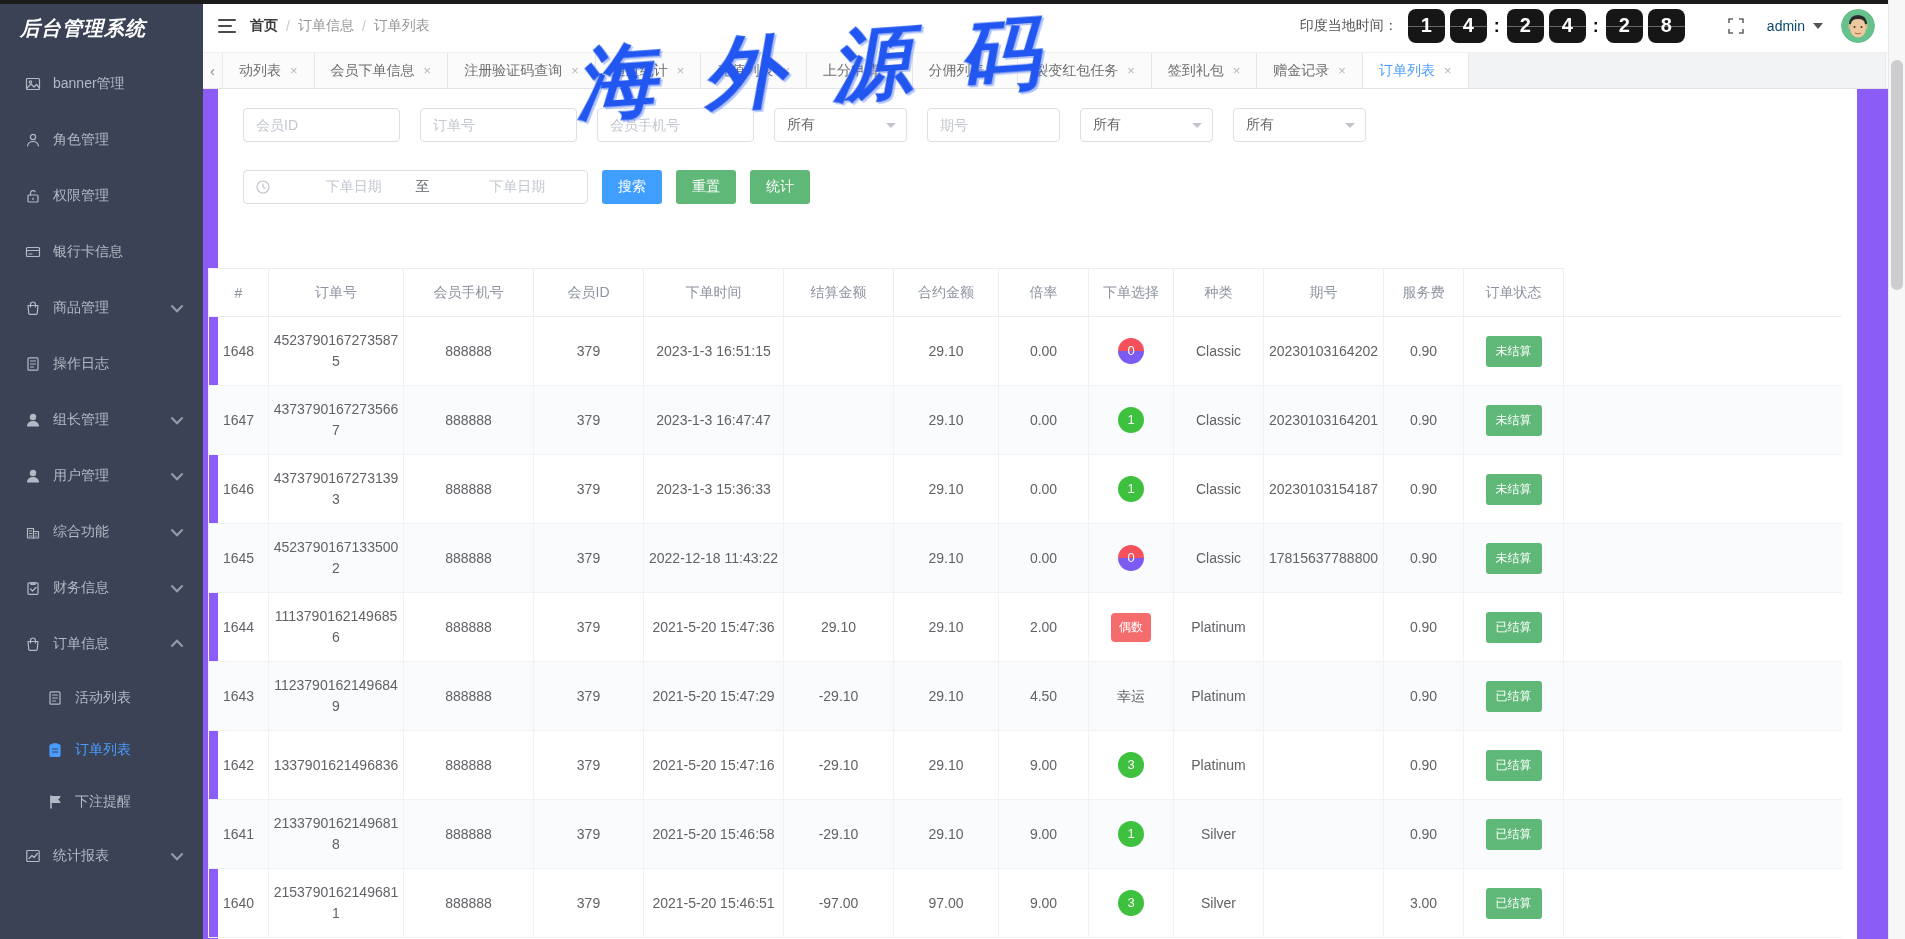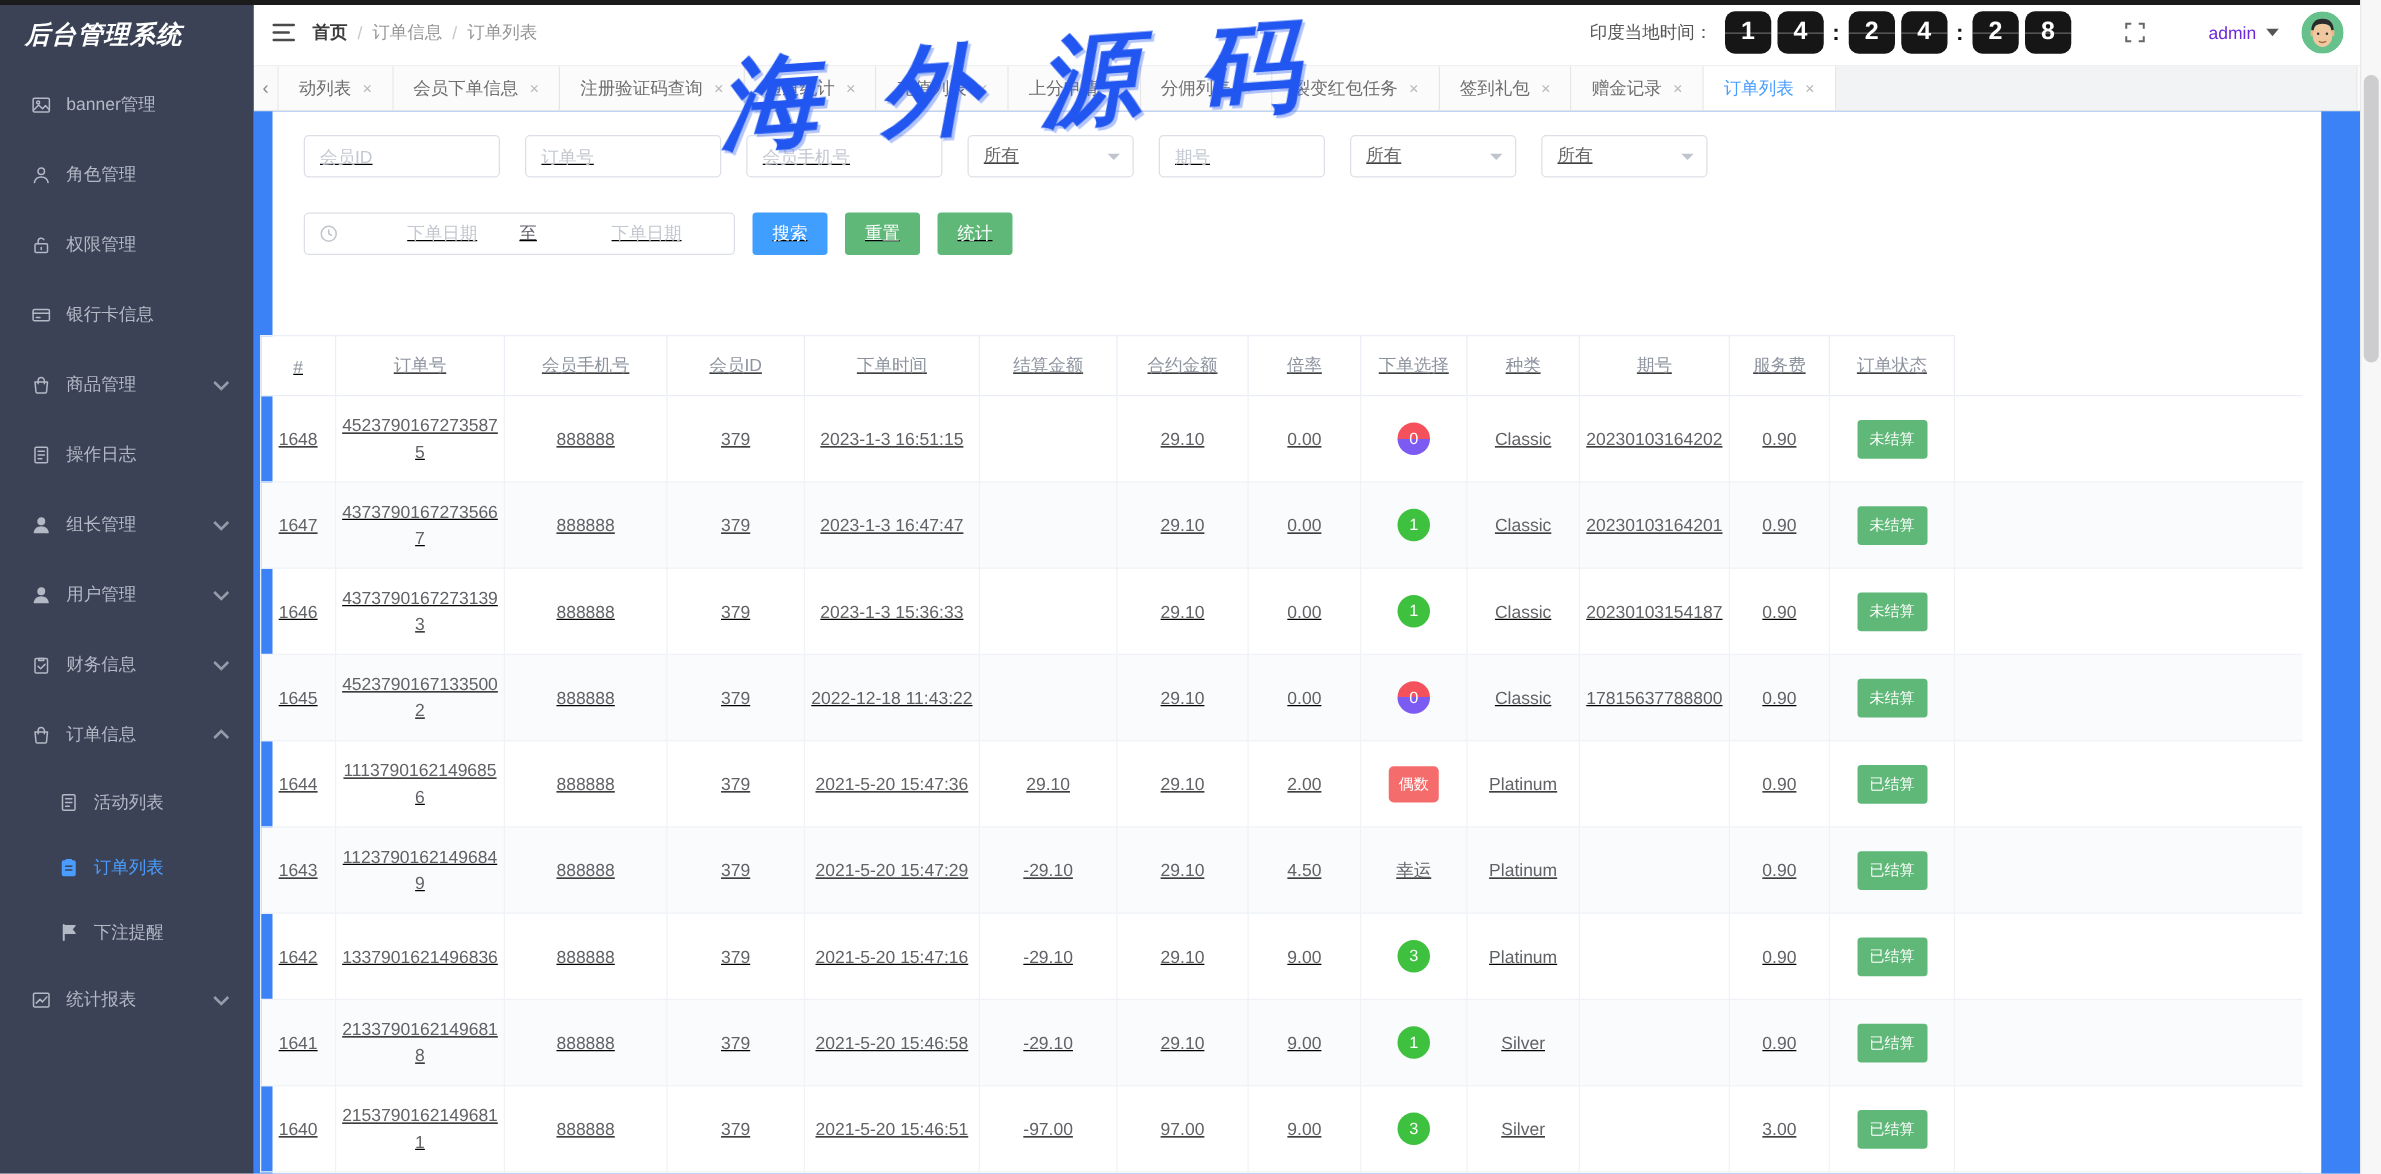--- a/index.html
+++ b/index.html
@@ -28,35 +28,35 @@
   .breadcrumb .bc-home { color:#3c3c3c; font-weight:bold; }
   .breadcrumb .sep { color:#c8c8c8; }
   .topbar-right { margin-left:auto; display:flex; align-items:center; }
   .time-label { font-size:14px; color:#555; margin-right:10px; }
   .clock { display:flex; align-items:center; gap:5px; }
   .digit { width:37px; height:34px; background:#161616; border-radius:8px; color:#fff; font-size:20px; font-weight:bold; text-align:center; line-height:32px; position:relative; overflow:hidden; }
   .digit::after { content:""; position:absolute; left:0; right:0; top:50%; height:1px; background:rgba(255,255,255,.35); }
   .colon { color:#111; font-weight:bold; font-size:18px; margin:0 2px; }
   .fs-icon { margin:0 22px 0 42px; cursor:pointer; }
   .fs-icon svg { width:18px; height:18px; }
-  .admin-name { font-size:14px; color:#6d28d9; cursor:pointer;margin-left:28px; }
+  .admin-name { font-size:14px; color:#0c4a6e; cursor:pointer; }
   .admin-caret { width:0; height:0; border-left:5px solid transparent; border-right:5px solid transparent; border-top:6px solid #555; display:inline-block; margin:0 18px 0 8px; }
   .avatar { width:34px; height:34px; border-radius:50%; overflow:hidden; cursor:pointer; }
 
   
   .tabbar { height:36px; background:#f2f3f5; border-bottom:1px solid #e4e4e4; display:flex; align-items:stretch; }
   .tab-arrow { width:20px; display:flex; align-items:center; justify-content:center; color:#8a8a8a; font-size:15px; cursor:pointer; background:#fafafa; border-right:1px solid #e8e8e8; }
   .tab-arrow.right { margin-left:auto; border-left:1px solid #e8e8e8; border-right:none; }
   .tabs { display:flex; }
   .tab { display:flex; align-items:center; padding:0 16px; font-size:14px; color:#6e6e6e; background:#fbfbfb; border-right:1px solid #e6e6e6; cursor:pointer; white-space:nowrap; }
   .tab .tab-close { color:#b8b8b8; font-size:13px; margin-left:9px; }
   .tab.active { background:#fff; color:#4a9dff; }
 
   
-  .content { flex:1; background:#3b82f6; padding:0 48px 0 15px; overflow:hidden;text-decoration:underline; }
+  .content { flex:1; background:#8b5cf6; padding:0 48px 0 15px; overflow:hidden; }
   .panel { background:#fff; width:100%; height:100%; }
 
   .filters1 { display:flex; gap:20px; margin:0 0 0 25px; padding-top:19px; }
   .f-input, .f-select { height:34px; border:1px solid #dcdfe6; border-radius:4px; background:#fff; display:flex; align-items:center; position:relative; }
   .filters1 > :nth-child(-n+3){ width:157px; }
   .filters1 > :nth-child(n+4){ width:133px; }
   .f-input input { border:none; outline:none; width:100%; height:100%; padding:0 12px; font-size:14px; color:#606266; background:transparent; }
   .f-input input::placeholder { color:#c3c7cf; }
   .f-select { padding:0 12px; font-size:14px; color:#666; cursor:pointer; }
   .f-select .caret { position:absolute; right:10px; width:0; height:0; border-left:5px solid transparent; border-right:5px solid transparent; border-top:5px solid #c0c4cc; }
@@ -175,20 +175,35 @@
           </span>
         </div>
         <div class="menu-item">
           <span>
             <svg viewBox="0 0 16 16" fill="currentColor" stroke="currentColor" stroke-width="1.2" stroke-linecap="round" stroke-linejoin="round">
               <circle cx="8" cy="5" r="2.6"></circle>
               <path d="M2.5 14c.6-3 2.6-4.5 5.5-4.5s4.9 1.5 5.5 4.5z"></path>
             </svg>
           </span>
           <span class="mi-label">用户管理</span>
+          <span>
+            <svg class="chev" viewBox="0 0 10 10" fill="none" stroke="currentColor" stroke-width="1.3">
+              <path d="M1.5 3.5 5 7l3.5-3.5"></path>
+            </svg>
+          </span>
+        </div>
+        <div class="menu-item">
+          <span>
+            <svg viewBox="0 0 16 16" fill="none" stroke="currentColor" stroke-width="1.2" stroke-linecap="round" stroke-linejoin="round">
+              <rect x="2.5" y="4.5" width="6" height="9.5"></rect>
+              <rect x="8.5" y="7.5" width="5" height="6.5"></rect>
+              <path d="M4.5 7h2M4.5 9.5h2M4.5 12h2M10.5 9.5h1M10.5 12h1"></path>
+            </svg>
+          </span>
+          <span class="mi-label">综合功能</span>
           <span>
             <svg class="chev" viewBox="0 0 10 10" fill="none" stroke="currentColor" stroke-width="1.3">
               <path d="M1.5 3.5 5 7l3.5-3.5"></path>
             </svg>
           </span>
         </div>
         <div class="menu-item">
           <span>
             <svg viewBox="0 0 16 16" fill="none" stroke="currentColor" stroke-width="1.2" stroke-linecap="round" stroke-linejoin="round">
               <rect x="3" y="2.8" width="10" height="11.5" rx="1"></rect>

